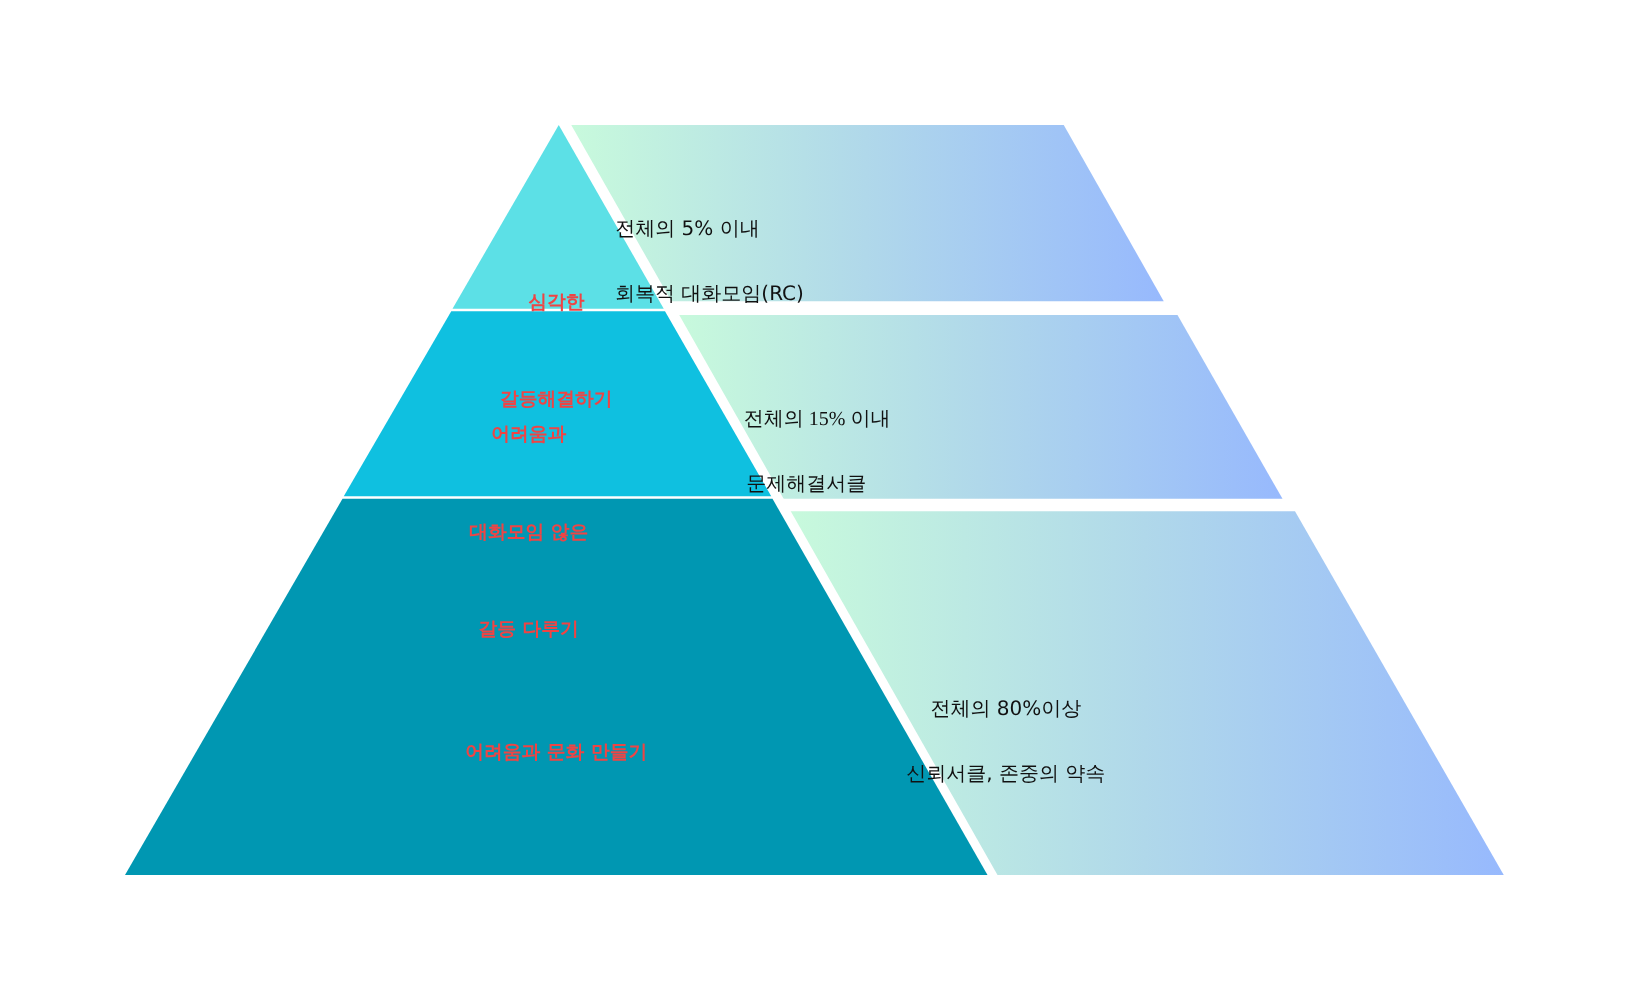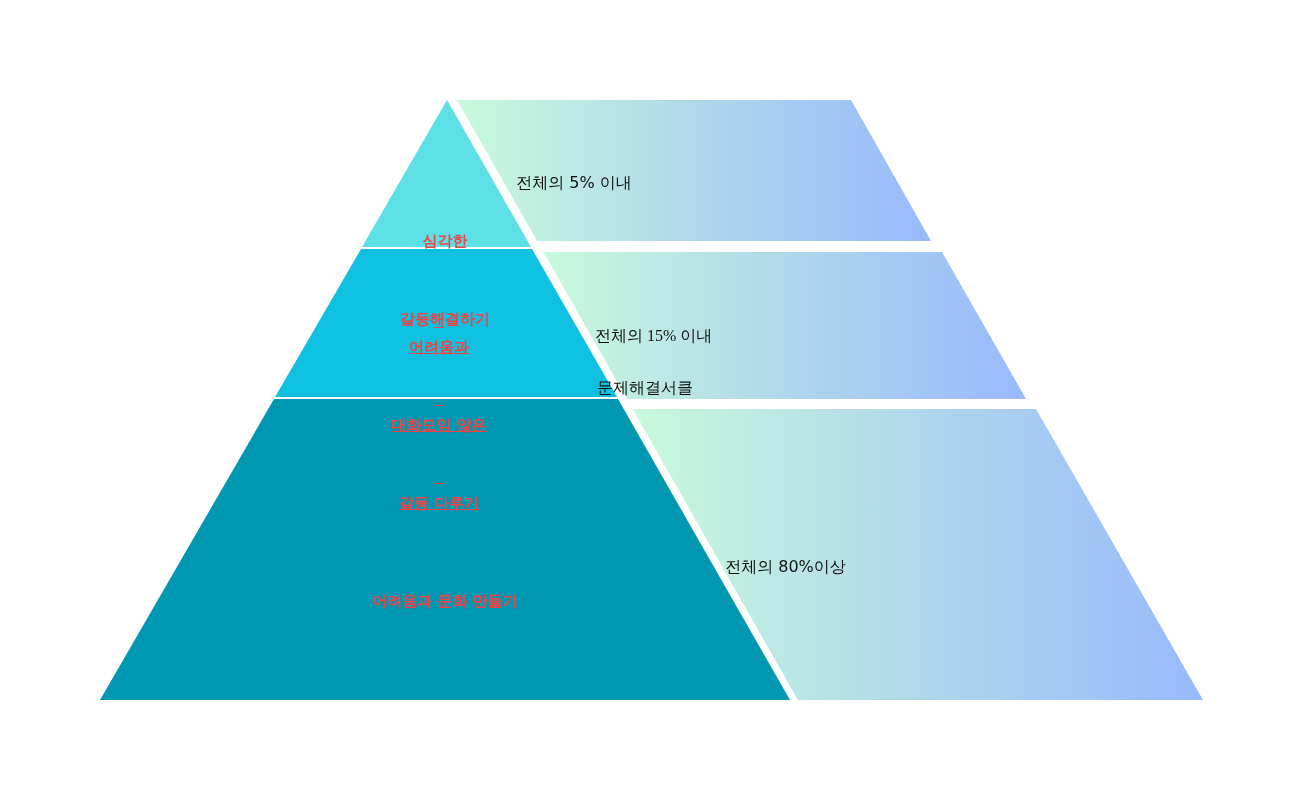--- a/index.html
+++ b/index.html
@@ -33,34 +33,36 @@
   <polygon points="447,100 531,247 362,247" fill="#5ce0e6"></polygon>
   <polygon points="361,249 532,249 617,397 275,397" fill="#0fc0e0"></polygon>
   <polygon points="274,399 618,399 790,700 100,700" fill="#0097b2"></polygon>
 </svg>
 
 <div class="label" style="left:370px; top:176px; width:150px;">
   <div>심각한</div>
   <div>갈등해결하기</div>
 </div>
 
-<div class="label" style="left:364px; top:282px; width:150px;text-decoration:underline;">
+<div class="label" style="left:348px; top:282px; width:150px;">
   <div>어려움과</div>
   <div>대화모임 않은</div>
   <div>갈등 다루기</div>
 </div>
 
 <div class="label" style="left:320px; top:536px; width:250px;">
   <div>어려움과 문화 만들기</div>
 </div>
 
-<div class="desc" style="left:506px; top:144px;">
+<div class="desc" style="left:482px; top:144px;">
   <span>전체의 5% 이내</span>
+  <span class="line2">회복적 대화모임(RC)</span>
 </div>
 
 <div class="desc" style="left:587px; top:297px;font-family:Liberation Serif, serif;">
   <span>전체의 15% 이내</span>
   <span class="line2">문제해결서클</span>
 </div>
 
 <div class="desc" style="left:715px; top:528px;text-align:center;">
   <span>전체의 80%이상</span>
+  <span class="line2">신뢰서클, 존중의 약속</span>
 </div>
 
 </body></html>

